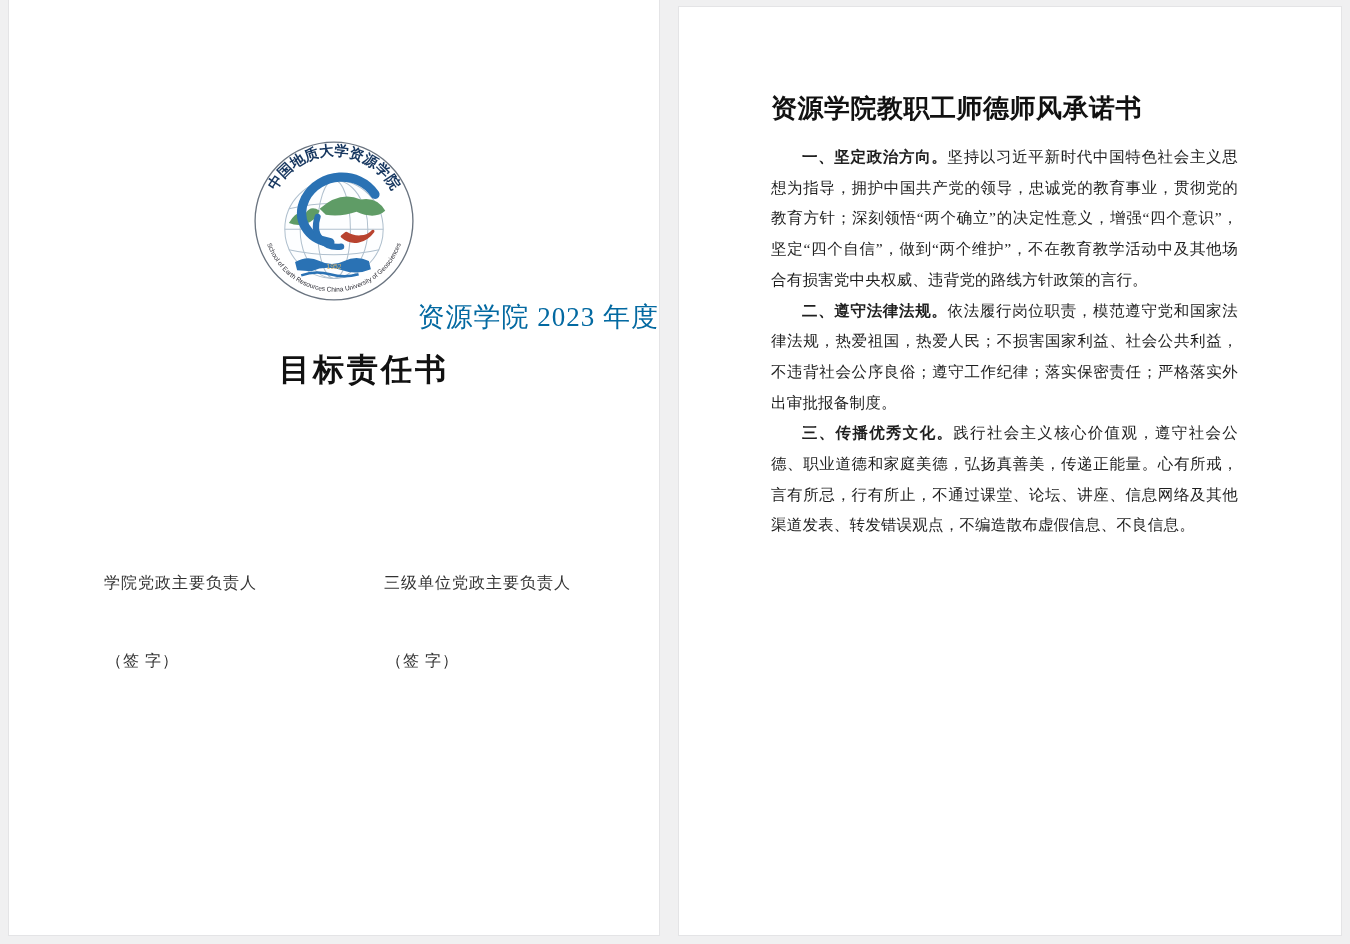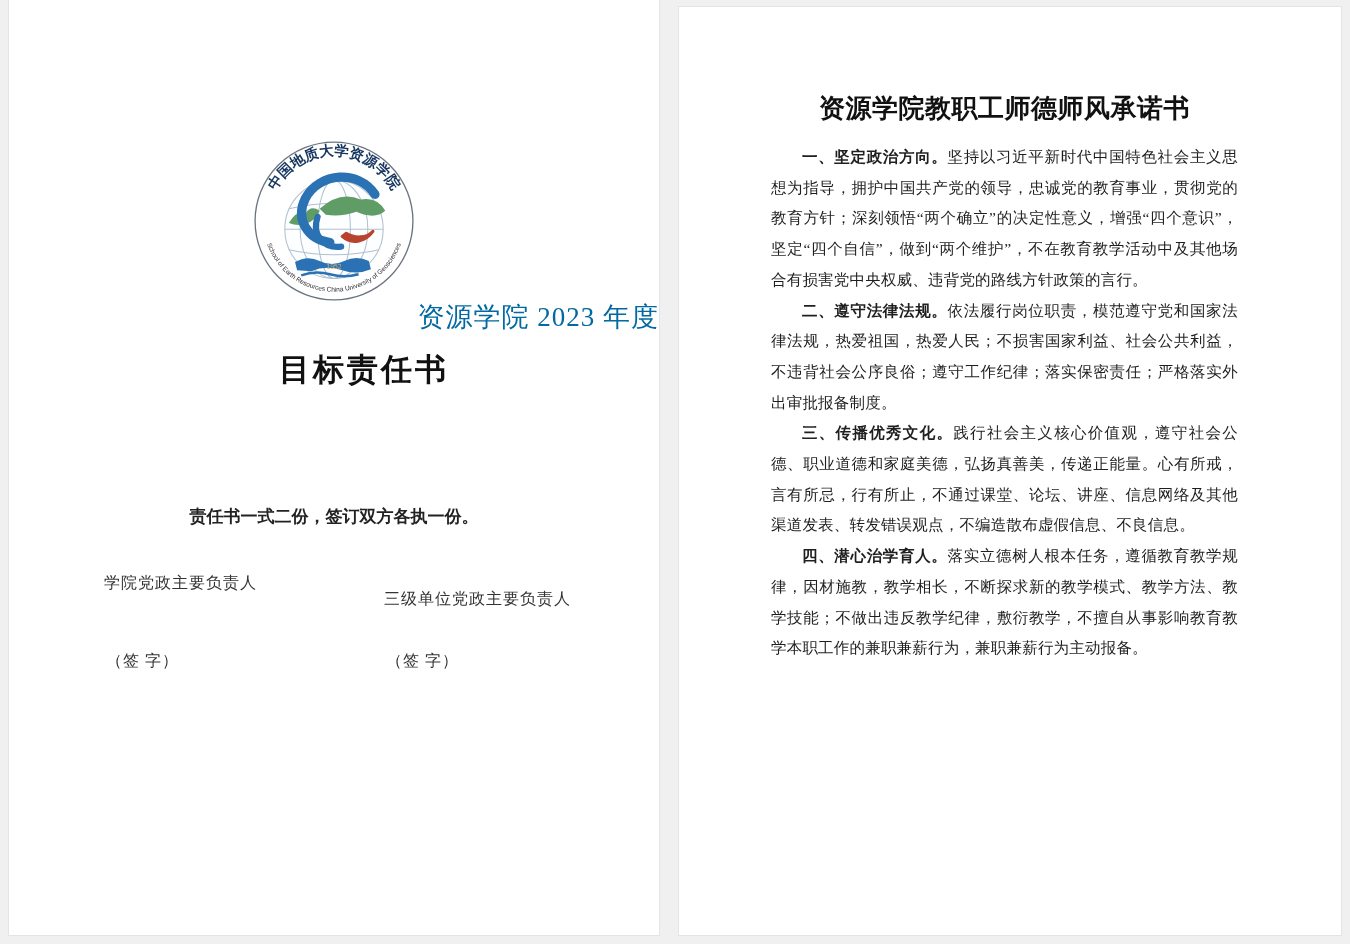--- a/index.html
+++ b/index.html
@@ -41,31 +41,30 @@
     text-align:center;
     font-size:17px; font-weight:bold; color:#222;
   }
   .signer-role-left,.signer-role-right,
   .sign-label-left,.sign-label-right{
     position:absolute;
     font-size:16px; color:#333; letter-spacing:1px;
     white-space:nowrap;
   }
   .signer-role-left{ left:95px;  top:574px; }
-  .signer-role-right{ left:375px; top:574px;margin-top:16px; }
+  .signer-role-right{ left:375px; top:574px; }
   .sign-label-left{ left:97px;  top:652px; }
   .sign-label-right{ left:377px; top:652px; }
 
   
   .rp-content{
     position:absolute; left:92px; top:84px; width:467px;
   }
   .rp-title{
     margin:0 0 16px 0;
-    text-align:center;
     font-size:26px; font-weight:bold; color:#111;
     letter-spacing:0.5px;
   }
   .rp-content p{
     margin:0;
     font-size:15.5px;
     line-height:30.7px;
     text-indent:2em;
     text-align:justify;
     color:#1f1f1f;
@@ -118,35 +117,33 @@
         <textPath href="#arcTop" startOffset="50%" text-anchor="middle">中国地质大学资源学院</textPath>
       </text>
       <text font-size="6.4" fill="#2c2c34" font-family="'Liberation Sans',sans-serif">
         <textPath href="#arcBot" startOffset="50%" text-anchor="middle">School of Earth Resources   China University of Geosciences</textPath>
       </text>
     </svg>
   </div>
 
   <div class="cover-title1">资源学院 2023 年度</div>
   <div class="cover-title2">目标责任书</div>
-  <div class="cover-notice">责任书一式二份，签订双方各执一份。</div>
 
   <span class="signer-role-left">学院党政主要负责人</span>
   <span class="signer-role-right">三级单位党政主要负责人</span>
 
   <span class="sign-label-left">（签  字）</span>
   <span class="sign-label-right">（签  字）</span>
 </div>
 
 <div class="page page-right">
   <div class="rp-content">
     <h1 class="rp-title">资源学院教职工师德师风承诺书</h1>
 
 
     <p><span class="lead">一、坚定政治方向。</span><span>坚持以习近平新时代中国特色社会主义思想为指导，拥护中国共产党的领导，忠诚党的教育事业，贯彻党的教育方针；深刻领悟“两个确立”的决定性意义，增强“四个意识”，坚定“四个自信”，做到“两个维护”，不在教育教学活动中及其他场合有损害党中央权威、违背党的路线方针政策的言行。</span></p>
 
     <p><span class="lead">二、遵守法律法规。</span><span>依法履行岗位职责，模范遵守党和国家法律法规，热爱祖国，热爱人民；不损害国家利益、社会公共利益，不违背社会公序良俗；遵守工作纪律；落实保密责任；严格落实外出审批报备制度。</span></p>
 
     <p><span class="lead">三、传播优秀文化。</span><span>践行社会主义核心价值观，遵守社会公德、职业道德和家庭美德，弘扬真善美，传递正能量。心有所戒，言有所忌，行有所止，不通过课堂、论坛、讲座、信息网络及其他渠道发表、转发错误观点，不编造散布虚假信息、不良信息。</span></p>
 
-    <p><span class="lead">四、潜心治学育人。</span><span>落实立德树人根本任务，遵循教育教学规律，因材施教，教学相长，不断探求新的教学模式、教学方法、教学技能；不做出违反教学纪律，敷衍教学，不擅自从事影响教育教学本职工作的兼职兼薪行为，兼职兼薪行为主动报备。</span></p>
   </div>
 </div>
 
 </body></html>

